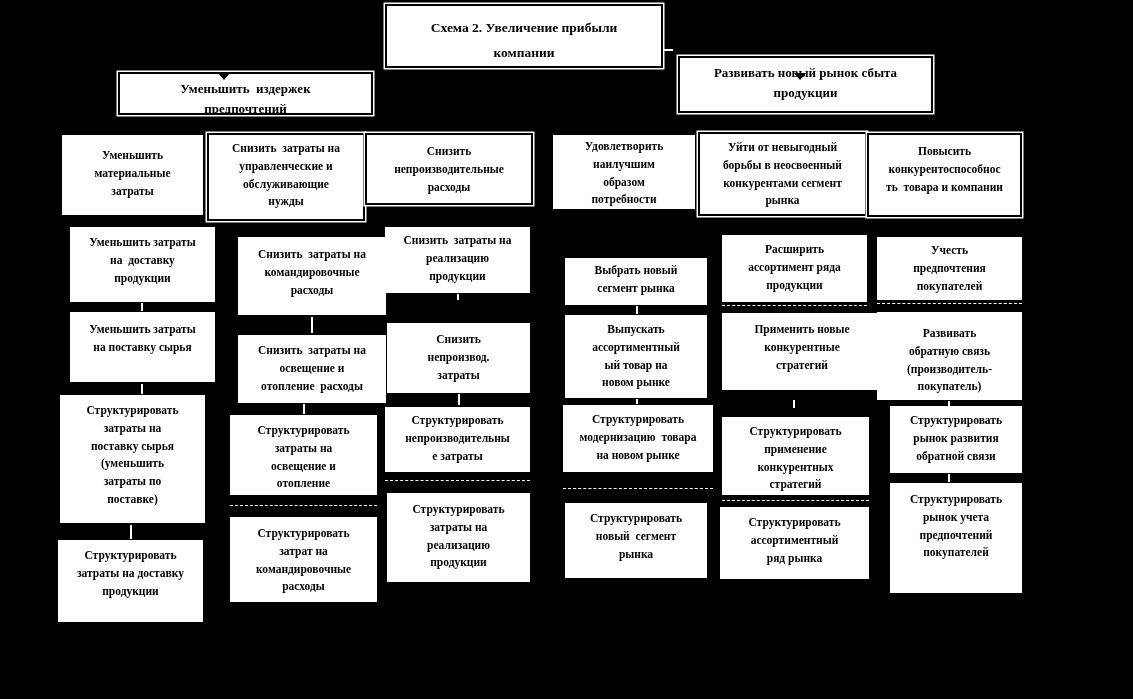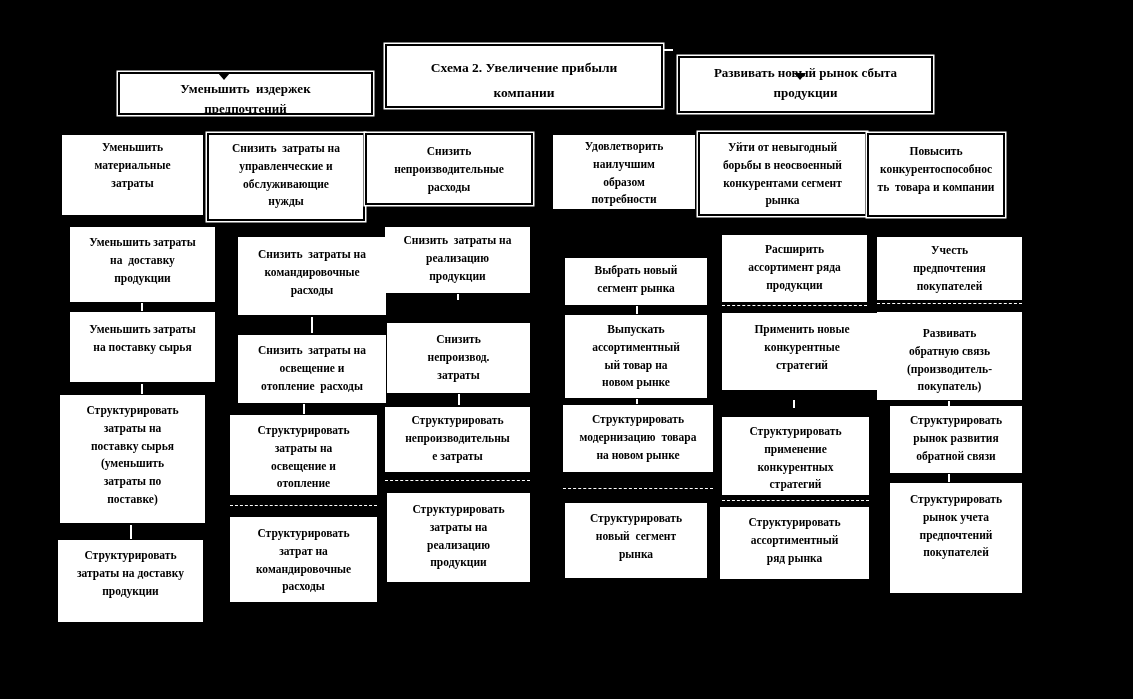--- a/index.html
+++ b/index.html
@@ -7,21 +7,21 @@
     position:relative;width:1133px;height:699px;background:#000;overflow:hidden;
     font-family:"Liberation Serif","DejaVu Serif",serif;
   }
   .box{
     position:absolute;box-sizing:border-box;background:#fff;color:#000;
     font-weight:700;text-align:center;font-size:11.5px;line-height:1.55;
     padding:5px 4px 3px;white-space:pre-wrap;overflow:hidden;overflow-wrap:break-word;
   }
   .box.bordered{border:2px solid #000;box-shadow:0 0 0 1.5px #fff;}
   .box.lg{font-size:13px;line-height:1.5;padding-top:5px;}
-  .box.title{font-size:13.5px;line-height:1.85;padding-top:10px;margin-top:40px;}
+  .box.title{font-size:13.5px;line-height:1.85;padding-top:10px;}
   .tick{position:absolute;background:#fff;width:2px;}
   .tick-h{position:absolute;background:#fff;height:2px;}
   .dash{position:absolute;height:0;border-top:1px dashed #fff;}
   .arrow{
     position:absolute;width:0;height:0;z-index:3;
     border-left:6px solid transparent;border-right:6px solid transparent;border-top:7px solid #000;
   }
 </style>
 </head>
 <body>
@@ -34,41 +34,41 @@
   <div class="box lg bordered" style="left:118px;top:72px;width:255px;height:43px">Уменьшить  издержек
 предпочтений</div>
   <div class="box lg bordered" style="left:678px;top:56px;width:255px;height:57px">Развивать новый рынок сбыта
 продукции</div>
 
   <div class="arrow" style="left:218px;top:73px"></div>
   <div class="arrow" style="left:794px;top:73px"></div>
 
   <div class="tick-h" style="left:664px;top:49px;width:9px"></div>
 
-  <div class="box" style="left:62px;top:135px;width:141px;height:80px;padding-top:4px">Уменьшить
+  <div class="box" style="left:62px;top:135px;width:141px;height:80px;padding-top:12px">Уменьшить
 материальные
 затраты</div>
   <div class="box bordered" style="left:207px;top:133px;width:158px;height:88px">Снизить  затраты на
 управленческие и
 обслуживающие
 нужды</div>
   <div class="box bordered" style="left:365px;top:133px;width:168px;height:72px;padding-top:8px">Снизить
 непроизводительные
 расходы</div>
 
   <div class="box" style="left:553px;top:135px;width:142px;height:74px;padding-top:3px">Удовлетворить
 наилучшим
 образом
 потребности
 покупателей</div>
   <div class="box bordered" style="left:698px;top:132px;width:169px;height:84px">Уйти от невыгодный
 борьбы в неосвоенный
 конкурентами сегмент
 рынка</div>
-  <div class="box bordered" style="left:867px;top:133px;width:138px;height:84px;padding-top:8px">Повысить
+  <div class="box bordered" style="left:867px;top:133px;width:155px;height:84px;padding-top:8px">Повысить
 конкурентоспособнос
 ть  товара и компании</div>
 
   <div class="box" style="left:70px;top:227px;width:145px;height:75px;padding-top:7px">Уменьшить затраты
 на  доставку
 продукции</div>
   <div class="box" style="left:70px;top:312px;width:145px;height:70px;padding-top:9px">Уменьшить затраты
 на поставку сырья</div>
   <div class="box" style="left:60px;top:395px;width:145px;height:128px;padding-top:7px">Структурировать
 затраты на

